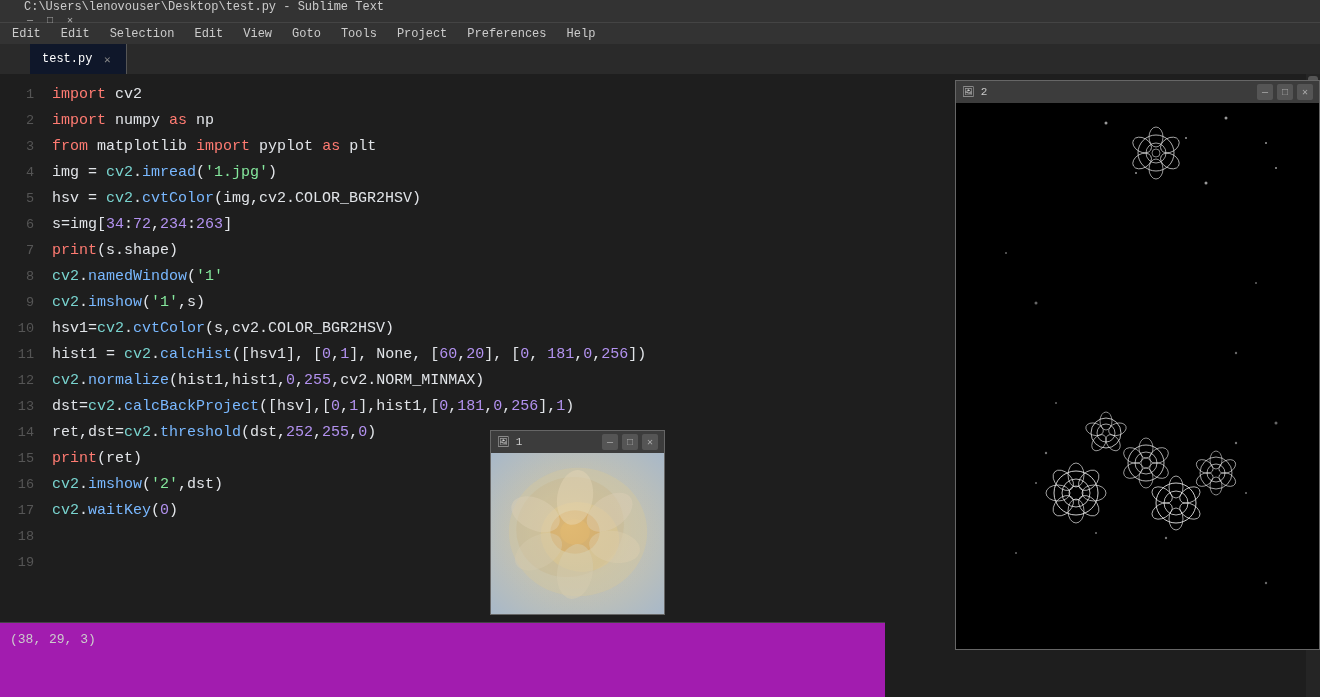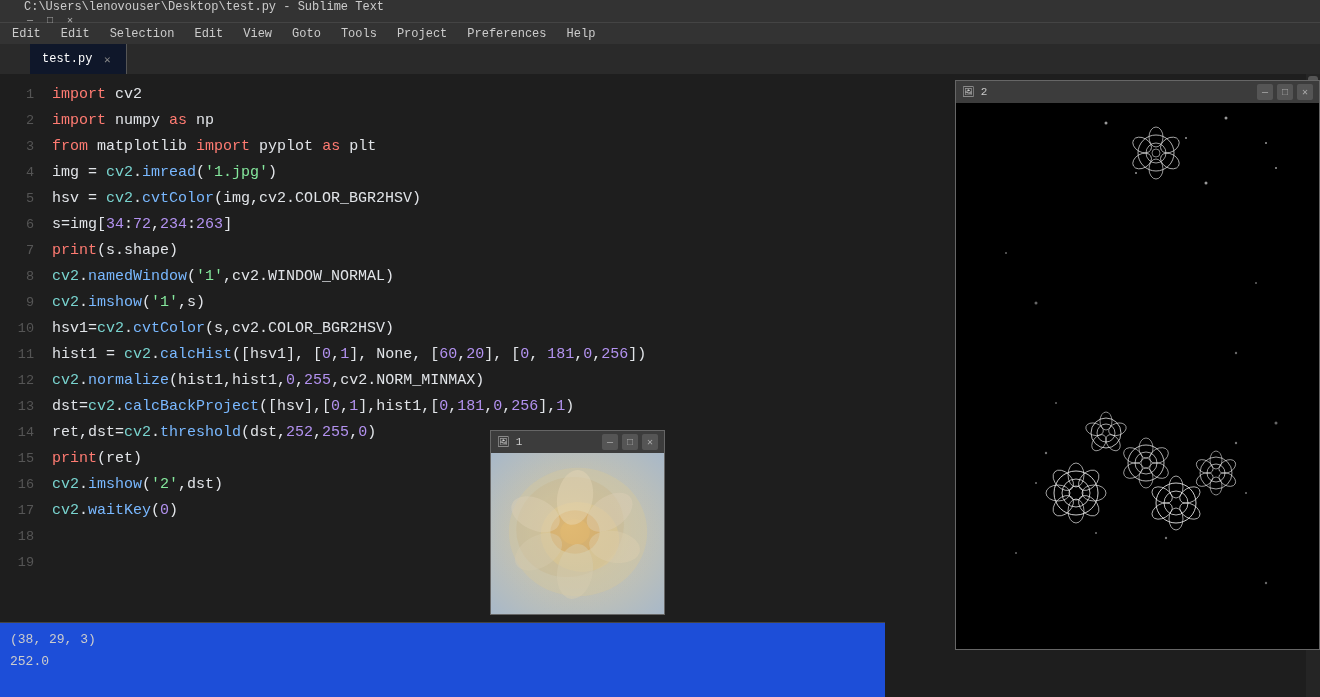--- a/index.html
+++ b/index.html
@@ -155,21 +155,21 @@
       align-items: center;
     }
 
     
     #console-area {
       position: absolute;
       bottom: 0;
       left: 0;
       width: 885px;
       height: 75px;
-      background: #1d4ed8;
+      background: #a21caf;
       border-top: 1px solid #444;
       padding: 6px 10px;
       font-size: 13px;
       color: #ccc;
       line-height: 22px;
     }
 
     
     #scrollbar {
       position: absolute;
@@ -368,21 +368,21 @@
 
       <div class="code-line">
         <span class="white">s=img[</span><span class="purple">34</span><span class="white">:</span><span class="purple">72</span><span class="white">,</span><span class="purple">234</span><span class="white">:</span><span class="purple">263</span><span class="white">]</span>
       </div>
 
       <div class="code-line">
         <span class="red">print</span><span class="white">(s.shape)</span>
       </div>
 
       <div class="code-line">
-        <span class="cyan">cv2</span><span class="white">.</span><span class="blue">namedWindow</span><span class="white">(</span><span class="green">'1'</span><span class="white">,cv2.WINDOW_NORMAL)</span>
+        <span class="cyan">cv2</span><span class="white">.</span><span class="blue">namedWindow</span><span class="white">(</span><span class="green">'1'</span>
       </div>
 
       <div class="code-line">
         <span class="cyan">cv2</span><span class="white">.</span><span class="blue">imshow</span><span class="white">(</span><span class="green">'1'</span><span class="white">,s)</span>
       </div>
 
       <div class="code-line">
         <span class="white">hsv1=</span><span class="cyan">cv2</span><span class="white">.</span><span class="blue">cvtColor</span><span class="white">(s,cv2.COLOR_BGR2HSV)</span>
       </div>
 
@@ -415,21 +415,20 @@
       </div>
 
       <div class="code-line"></div>
 
       <div class="code-line"></div>
     </div>
   </div>
 
   <div id="console-area">
     <div>(38, 29, 3)</div>
-    <div>252.0</div>
   </div>
 </div>
 
 <div id="scrollbar">
   <div id="scrollbar-thumb"></div>
 </div>
 
 <div id="window1">
   <div id="window1-titlebar">
     <span style="font-size:10px;">🖼</span>

